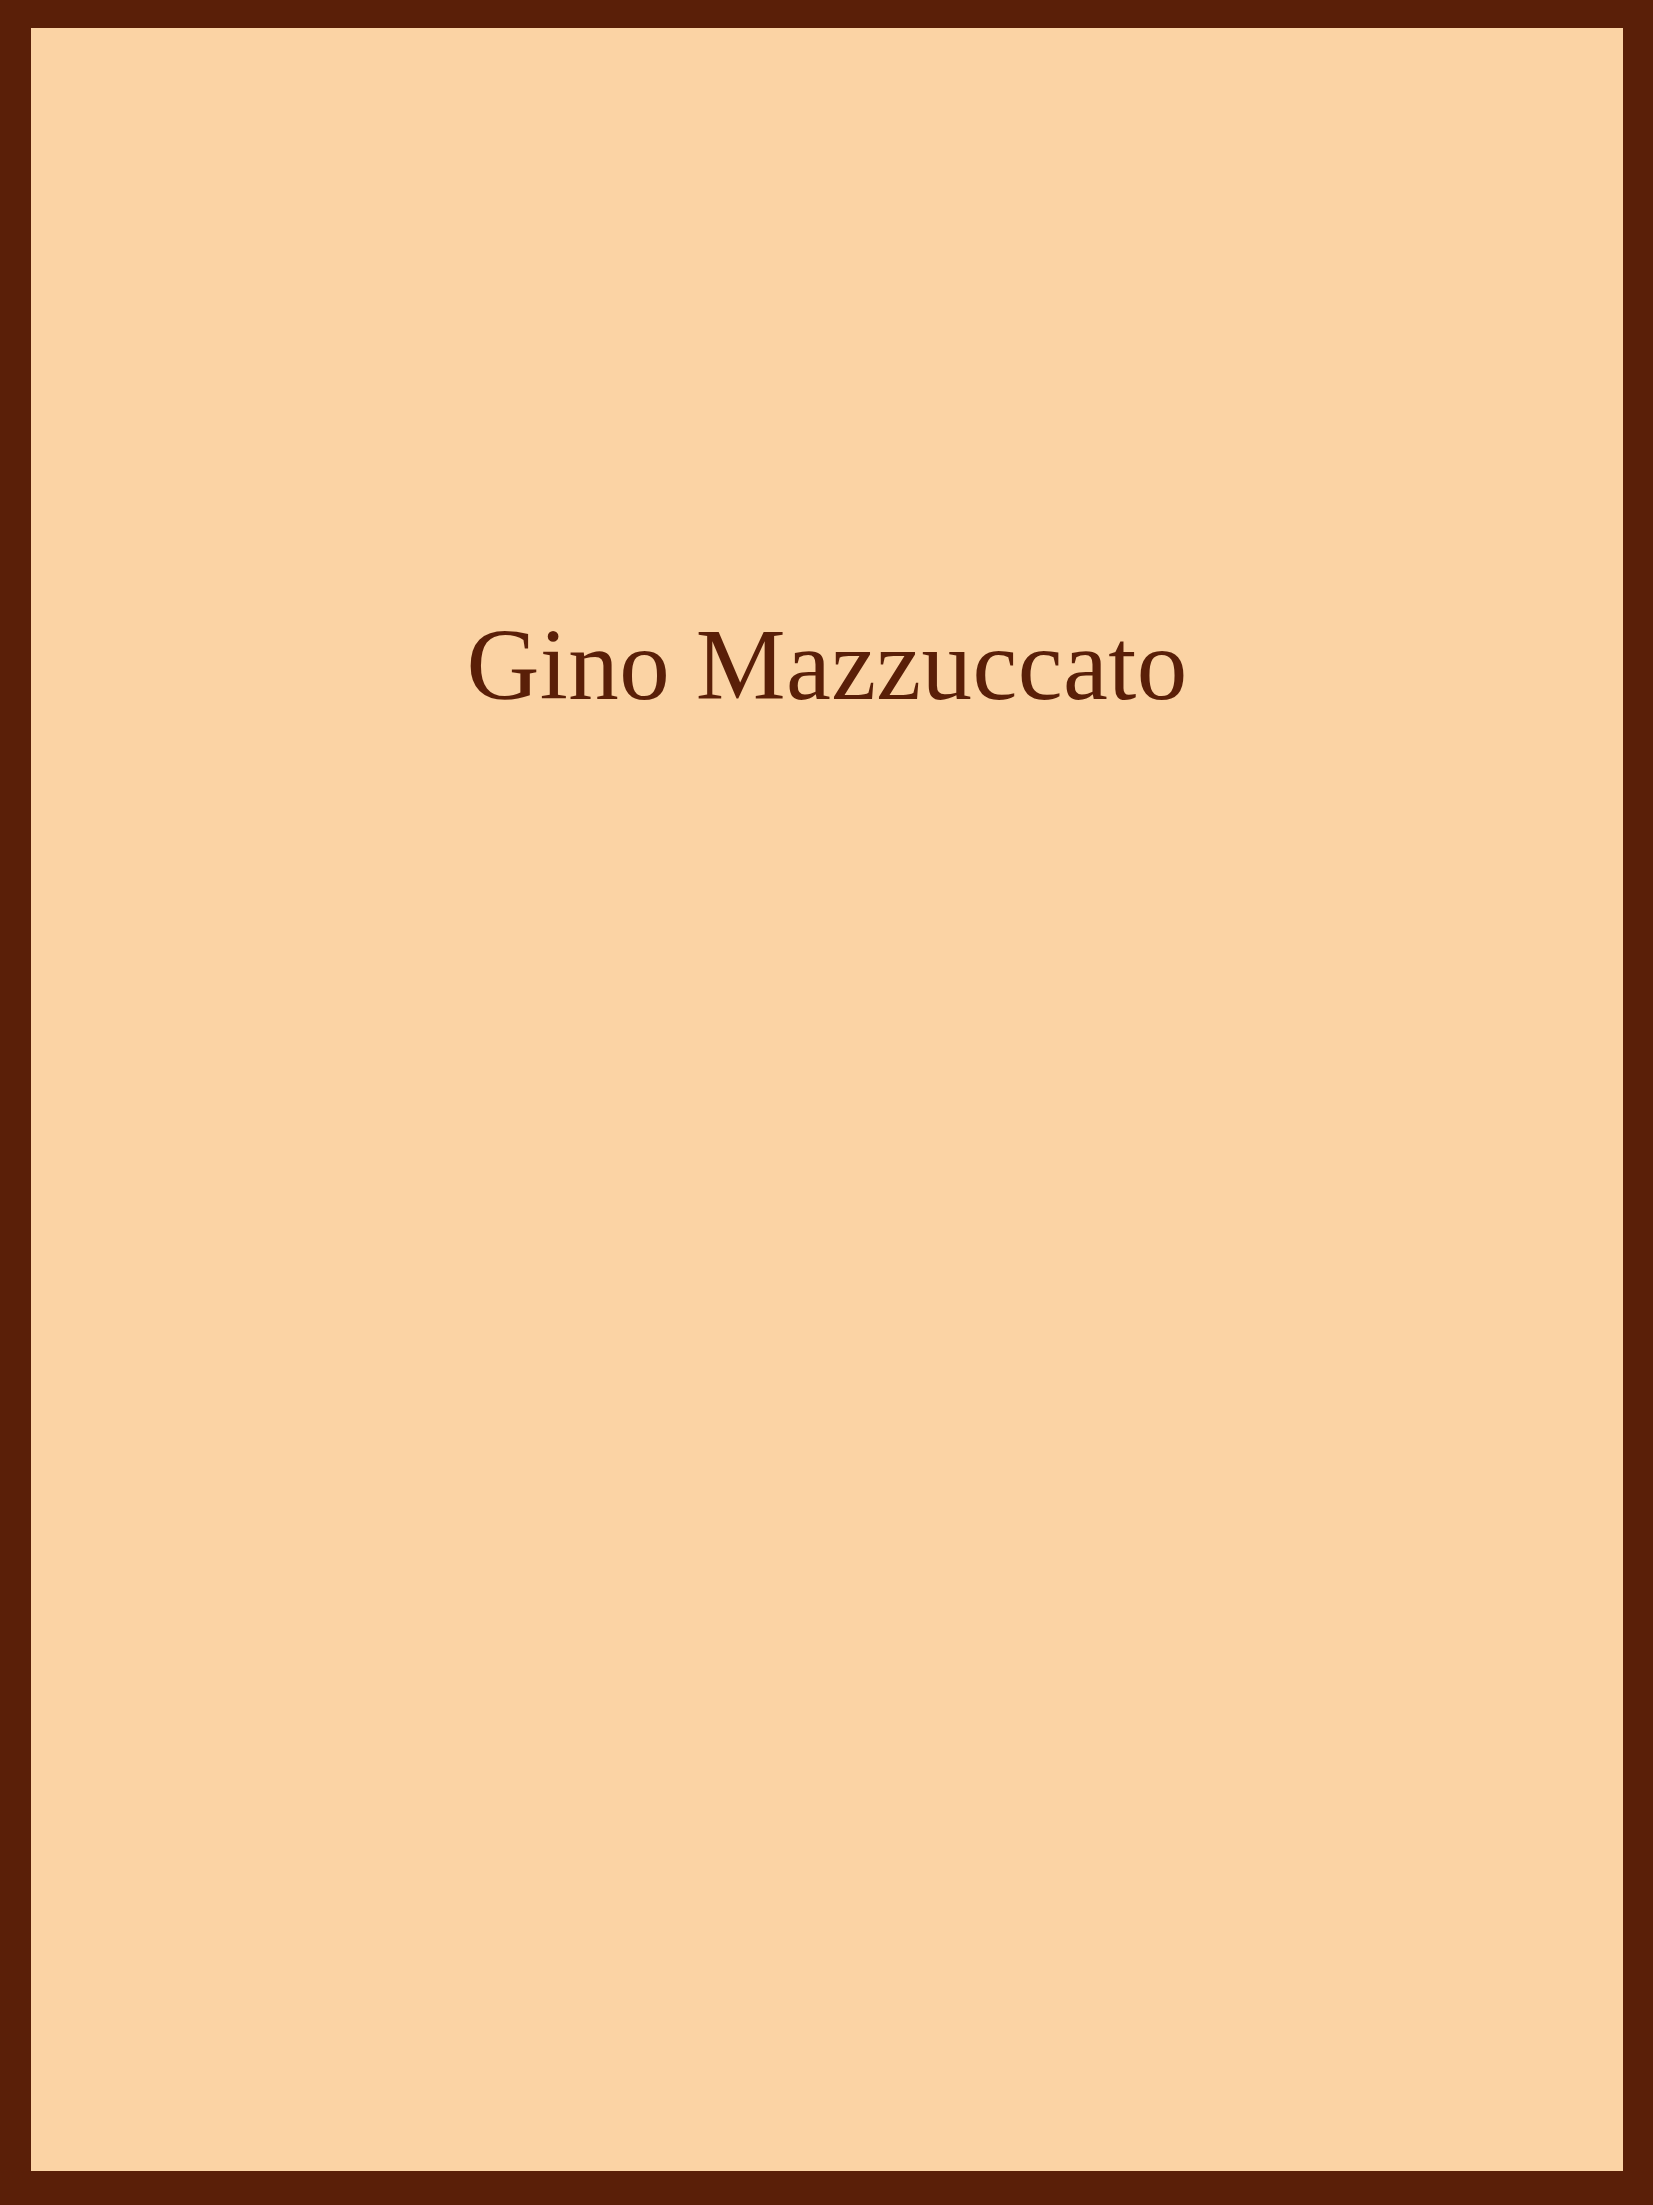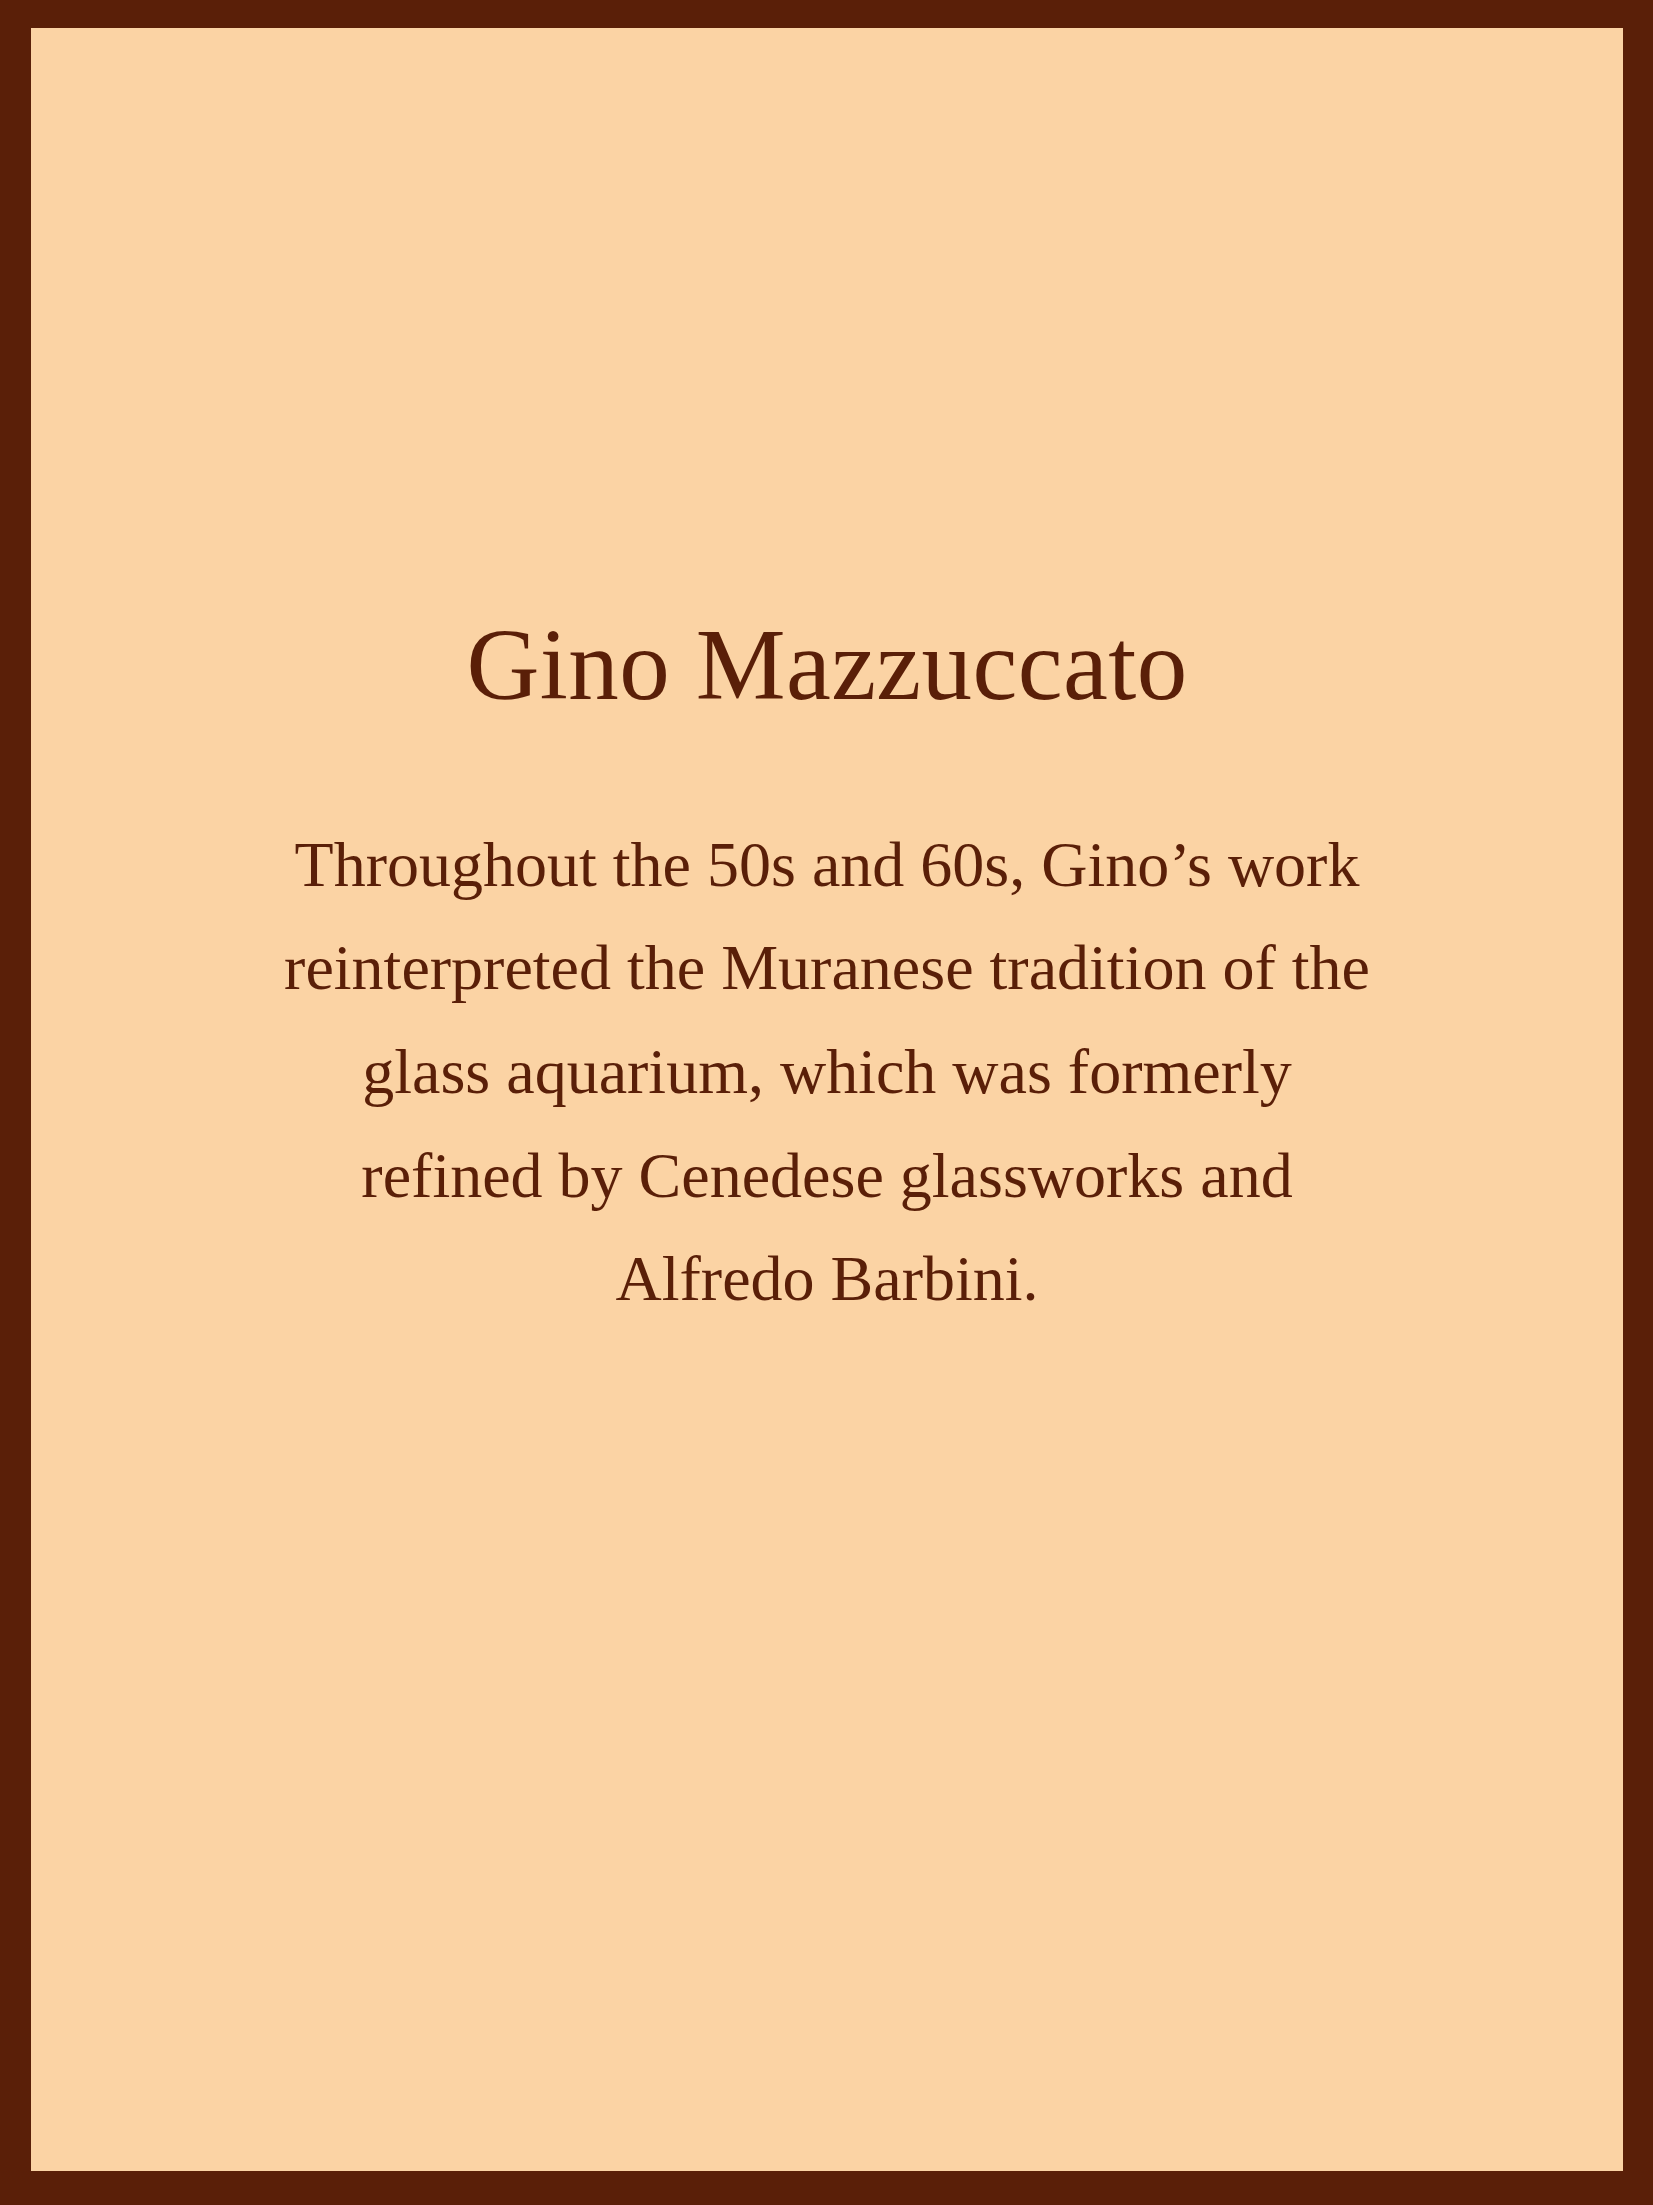--- a/index.html
+++ b/index.html
@@ -57,17 +57,16 @@
     padding: 0 15.3px;
   }
 </style>
 </head>
 <body>
 
 <div class="page">
   <div class="card">
     <div class="content">
       <h1 class="title">Gino Mazzuccato</h1>
-      <p class="body-text">Throughout the 50s and 60s, Gino’s work reinterpreted the Muranese tradition of the glass aquarium, which was formerly refined by Cenedese glassworks and Alfredo Barbini.</p>
     </div>
   </div>
 </div>
 
 
 </body></html>

